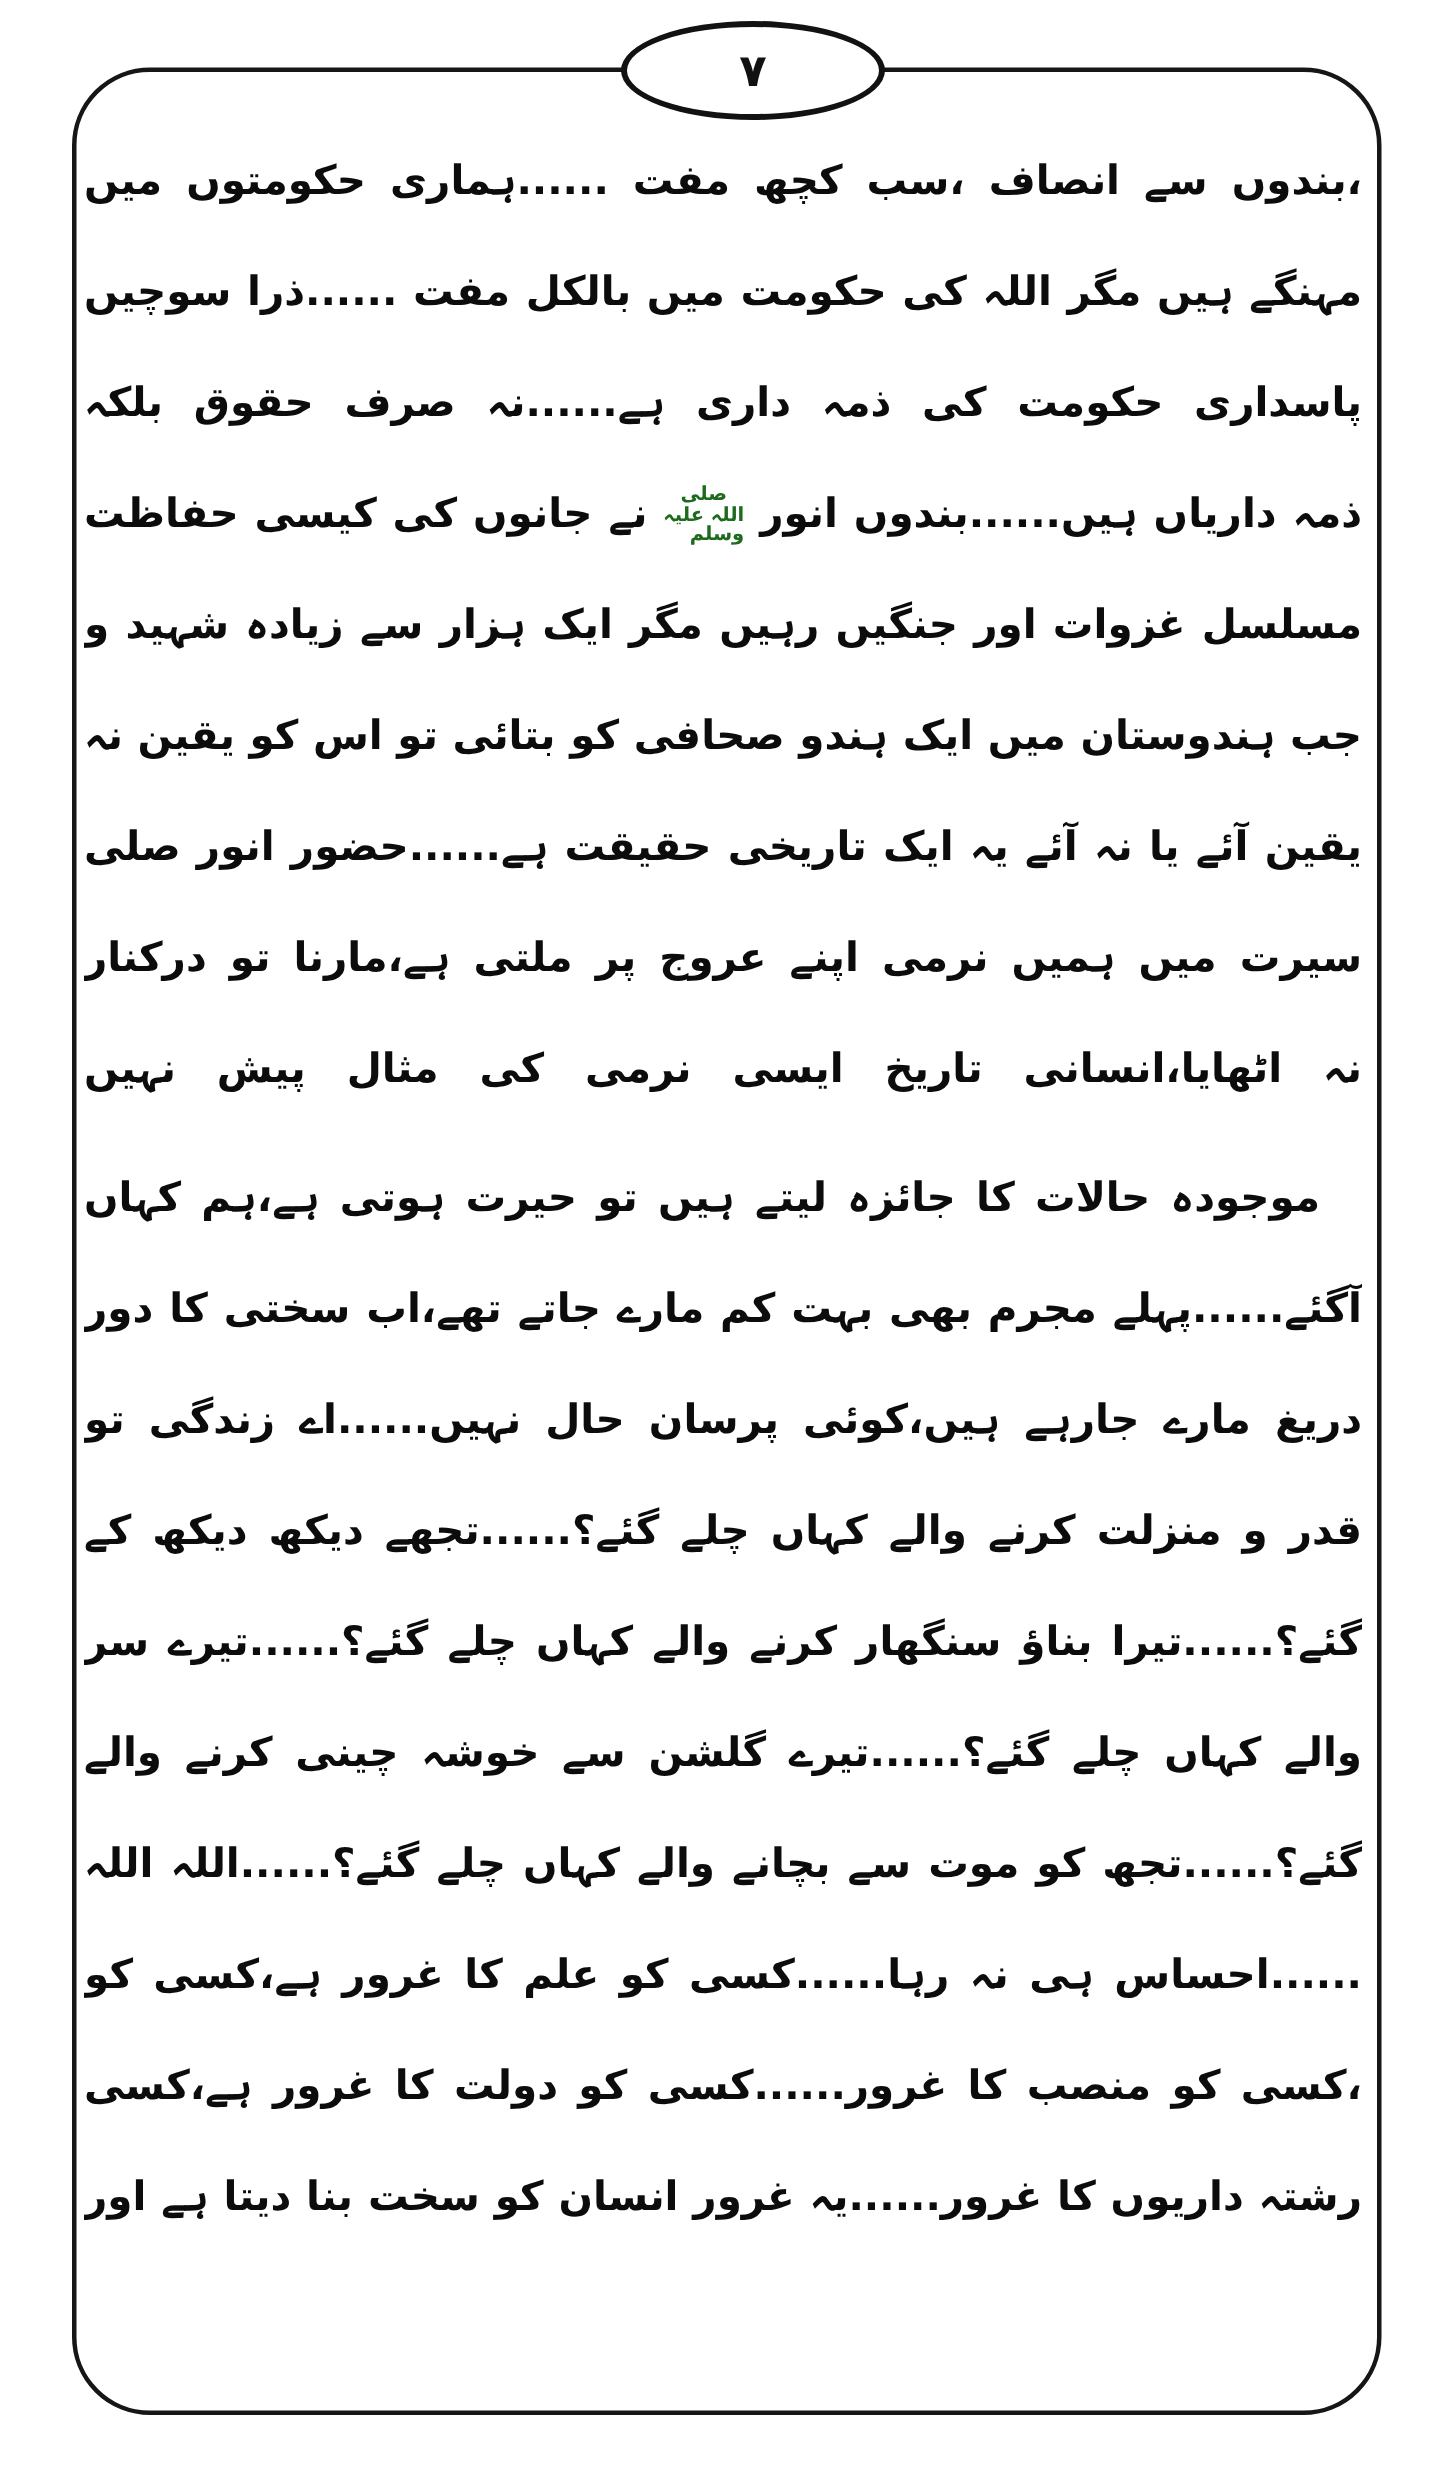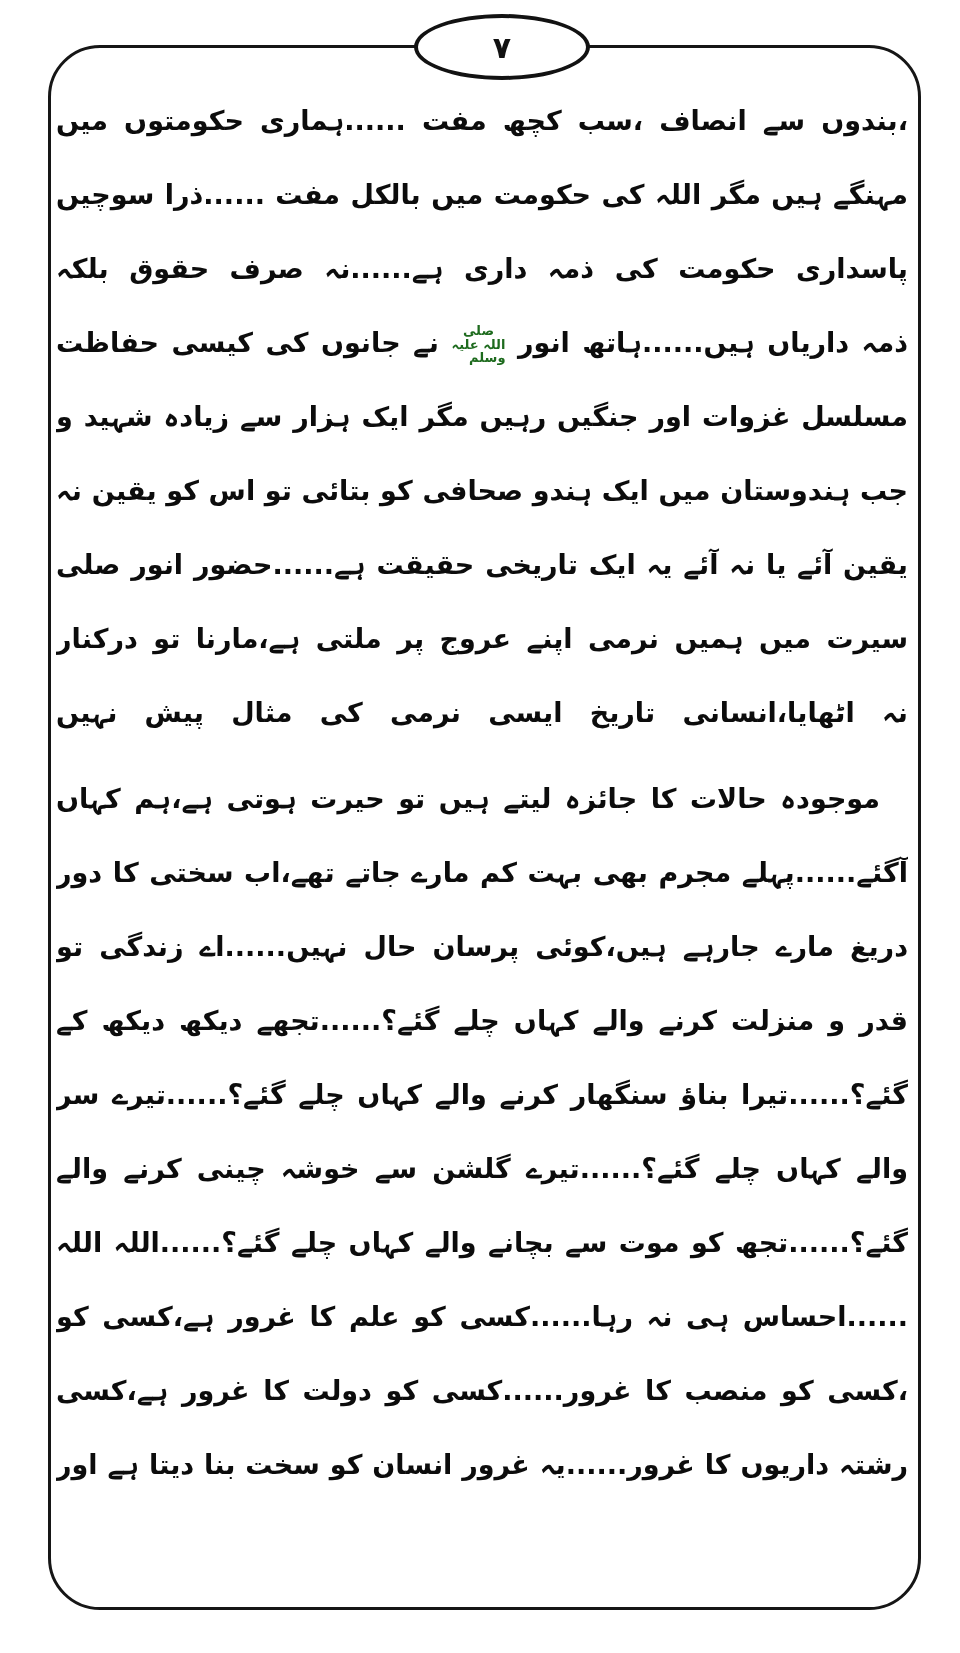--- a/index.html
+++ b/index.html
@@ -82,21 +82,21 @@
     <span>۷</span>
   </div>
 
   <div class="text-block">
 
     <div class="line">،بندوں سے انصاف ،سب کچھ مفت ......ہماری حکومتوں میں علم ،علاج ،عدل سب</div>
     <div class="line">مہنگے ہیں مگر اللہ کی حکومت میں بالکل مفت ......ذرا سوچیں تو سہی!......انسانی حقوق کی</div>
     <div class="line">پاسداری حکومت کی ذمہ داری ہے......نہ صرف حقوق بلکہ جانوں کی حفاظت حکومت کی</div>
 
     <div class="line">
-      <span>ذمہ داریاں ہیں......ہاتھ انور</span>
+      <span>ذمہ داریاں ہیں......بندوں انور</span>
       <span class="stamp">صلی اللہ علیہ وسلم</span>
       <span>نے جانوں کی کیسی حفاظت فرمائی......دس برس</span>
     </div>
 
     <div class="line">مسلسل غزوات اور جنگیں رہیں مگر ایک ہزار سے زیادہ شہید و ہلاک نہ ہوئے......یہ بات</div>
     <div class="line">جب ہندوستان میں ایک ہندو صحافی کو بتائی تو اس کو یقین نہ آیا،حیران رہ گیا،مگر کسی کو</div>
     <div class="line">یقین آئے یا نہ آئے یہ ایک تاریخی حقیقت ہے......حضور انور صلی اللہ علیہ وسلم کی مبارک</div>
     <div class="line">سیرت میں ہمیں نرمی اپنے عروج پر ملتی ہے،مارنا تو درکنار کبھی مارنے کے لیے ہاتھ تک</div>
     <div class="line para-end">نہ اٹھایا،انسانی تاریخ ایسی نرمی کی مثال پیش نہیں کرسکتی......</div>
 

